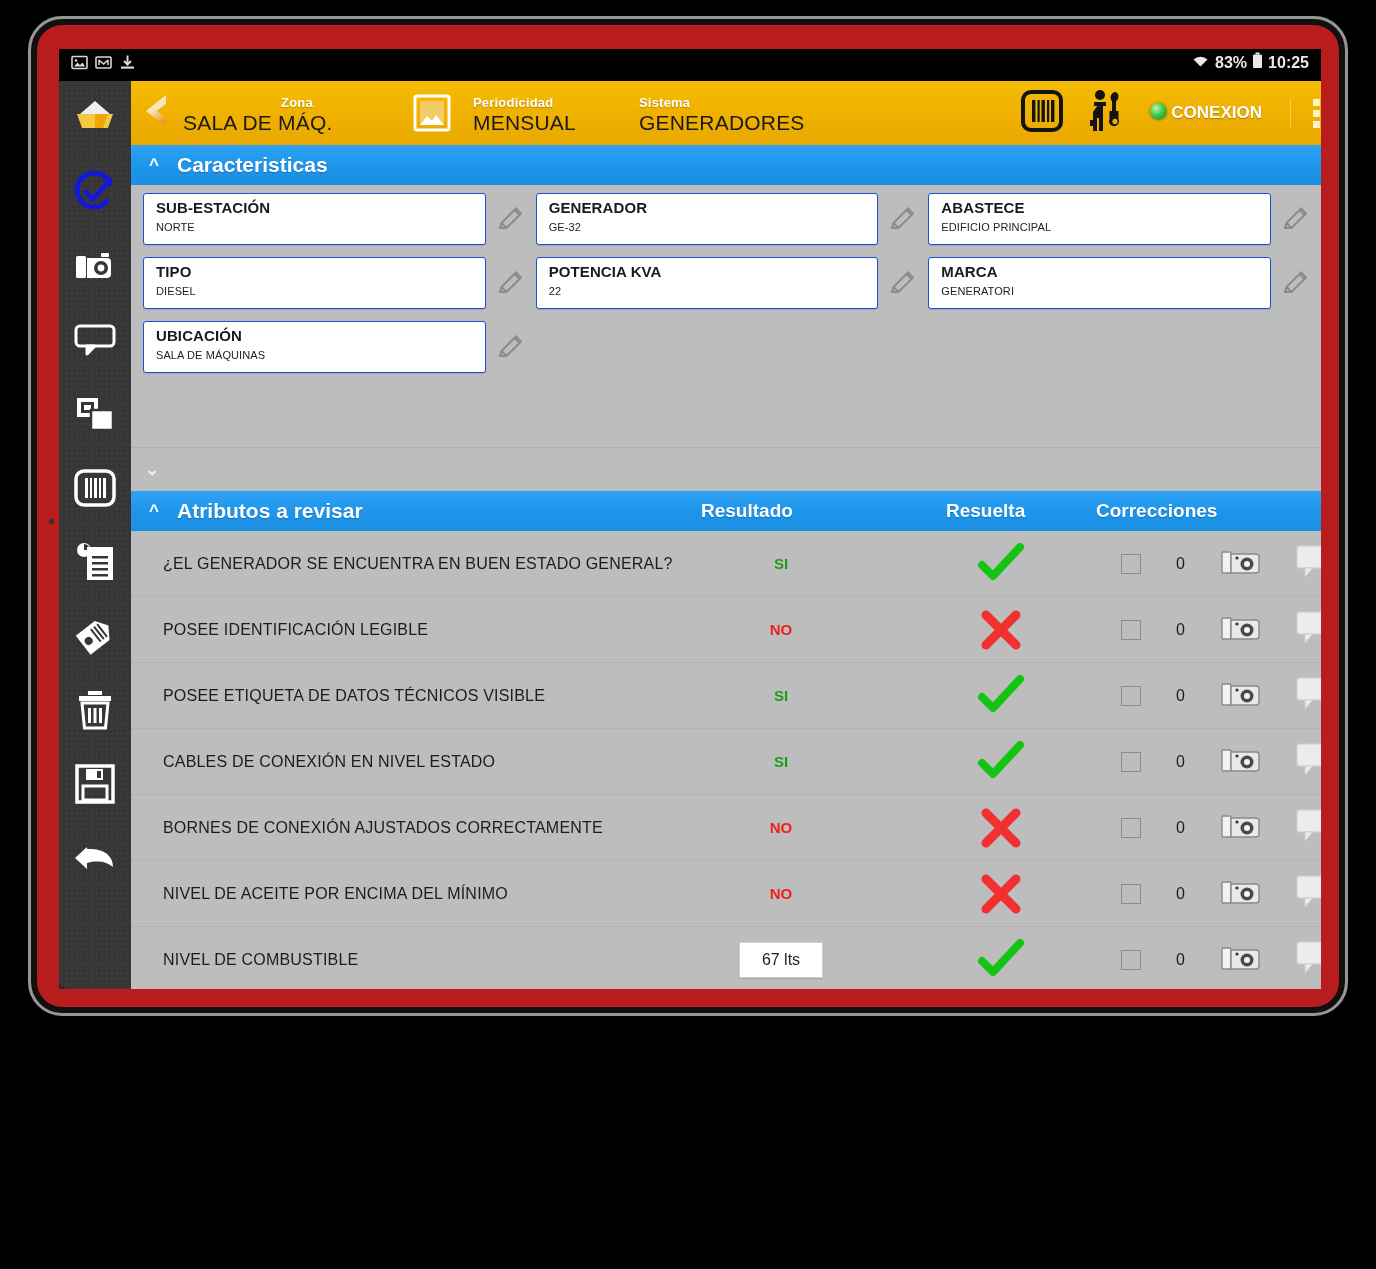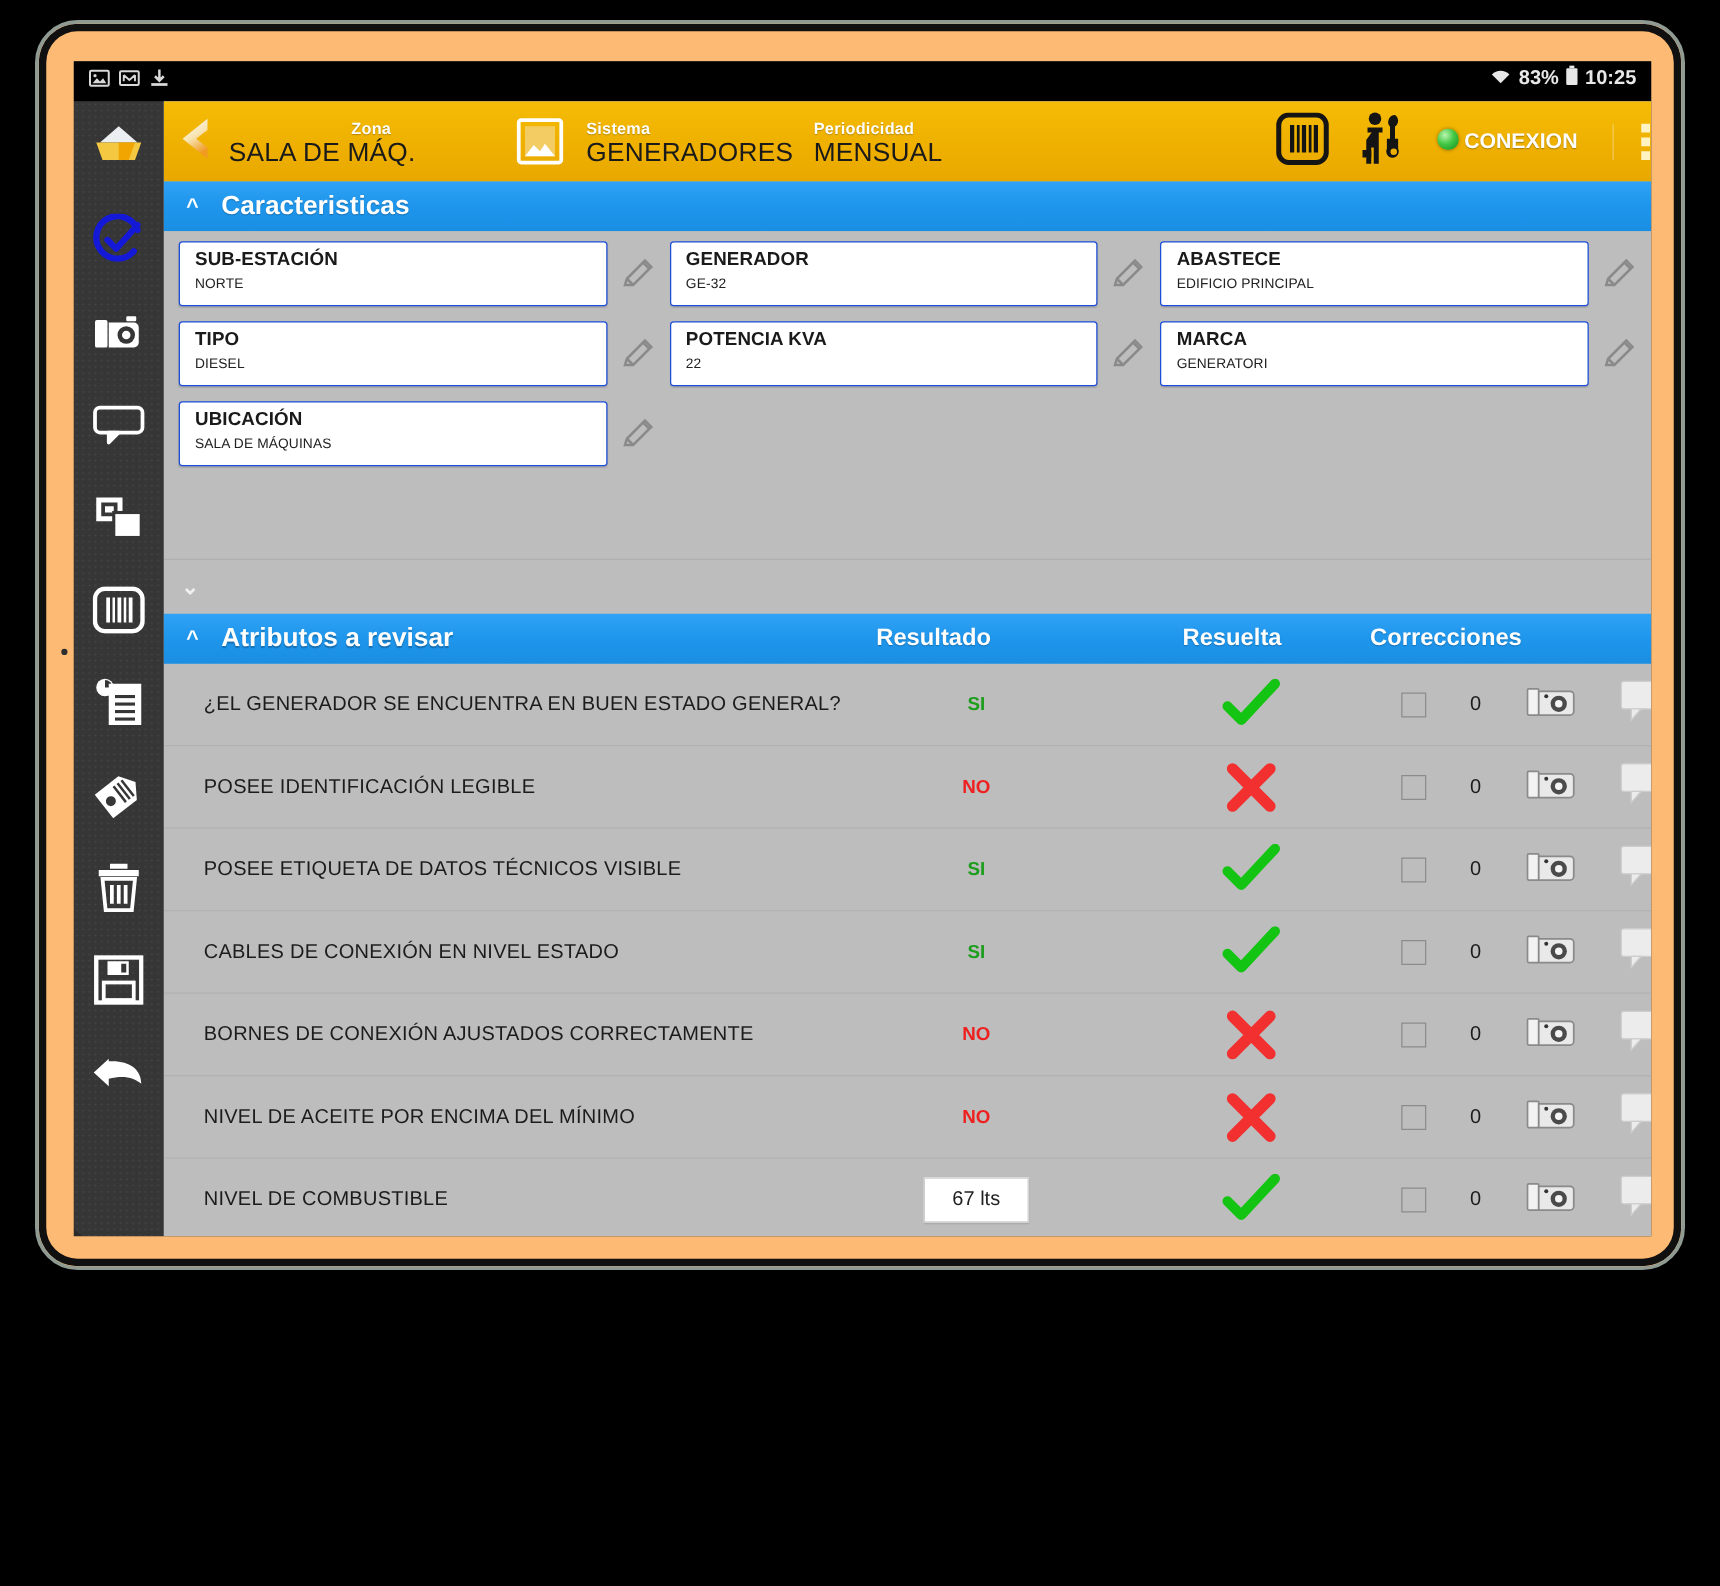--- a/index.html
+++ b/index.html
@@ -11,21 +11,21 @@
   }
   #stage {
     position: relative; width: 1376px; height: 1269px;
     background: #000;
   }
 
   
   #tablet {
     position: absolute; left: 28px; top: 16px;
     width: 1320px; height: 1000px;
-    background: #fdba74;
+    background: #b91c1c;
     border-radius: 34px;
     border: 3px solid #8f9a93;
     box-shadow: 0 18px 38px rgba(0,0,0,.85),
                 inset 0 0 0 6px #101010;
   }
   #tablet:after{
     content:""; position:absolute; left:18px; top:500px;
     width:5px;height:5px;border-radius:50%;background:#2e2e2e;
   }
   #screen {
@@ -379,28 +379,28 @@
           </div>
 
           <div class="tb-sysicon">
             <svg width="46" height="40" viewBox="0 0 46 40">
               <rect x="6" y="3" width="34" height="34" rx="2" fill="none" stroke="#fff" stroke-width="3"></rect>
               <rect x="11" y="8" width="24" height="24" fill="#f3cd63"></rect>
               <path d="M11 32l7-9 5 5 4-6 8 10z" fill="#fff"></path>
             </svg>
           </div>
 
+          <div class="tb-field" style="width:170px;padding-left:4px">
+            <div class="tb-cap">Periodicidad</div>
+            <div class="tb-val">MENSUAL</div>
+          </div>
+
           <div class="tb-field" style="width:178px">
             <div class="tb-cap">Sistema</div>
             <div class="tb-val">GENERADORES</div>
-          </div>
-
-          <div class="tb-field" style="width:170px;padding-left:4px">
-            <div class="tb-cap">Periodicidad</div>
-            <div class="tb-val">MENSUAL</div>
           </div>
 
           <div class="tb-icons">
             <span>
               <svg width="44" height="42" viewBox="0 0 44 42">
                 <rect x="3" y="2" width="38" height="38" rx="8" fill="none" stroke="#141414" stroke-width="4"></rect>
                 <g fill="#141414">
                   <rect x="12" y="10" width="3.4" height="22"></rect>
                   <rect x="17.5" y="10" width="2.2" height="22"></rect>
                   <rect x="21.5" y="10" width="3.4" height="22"></rect>

